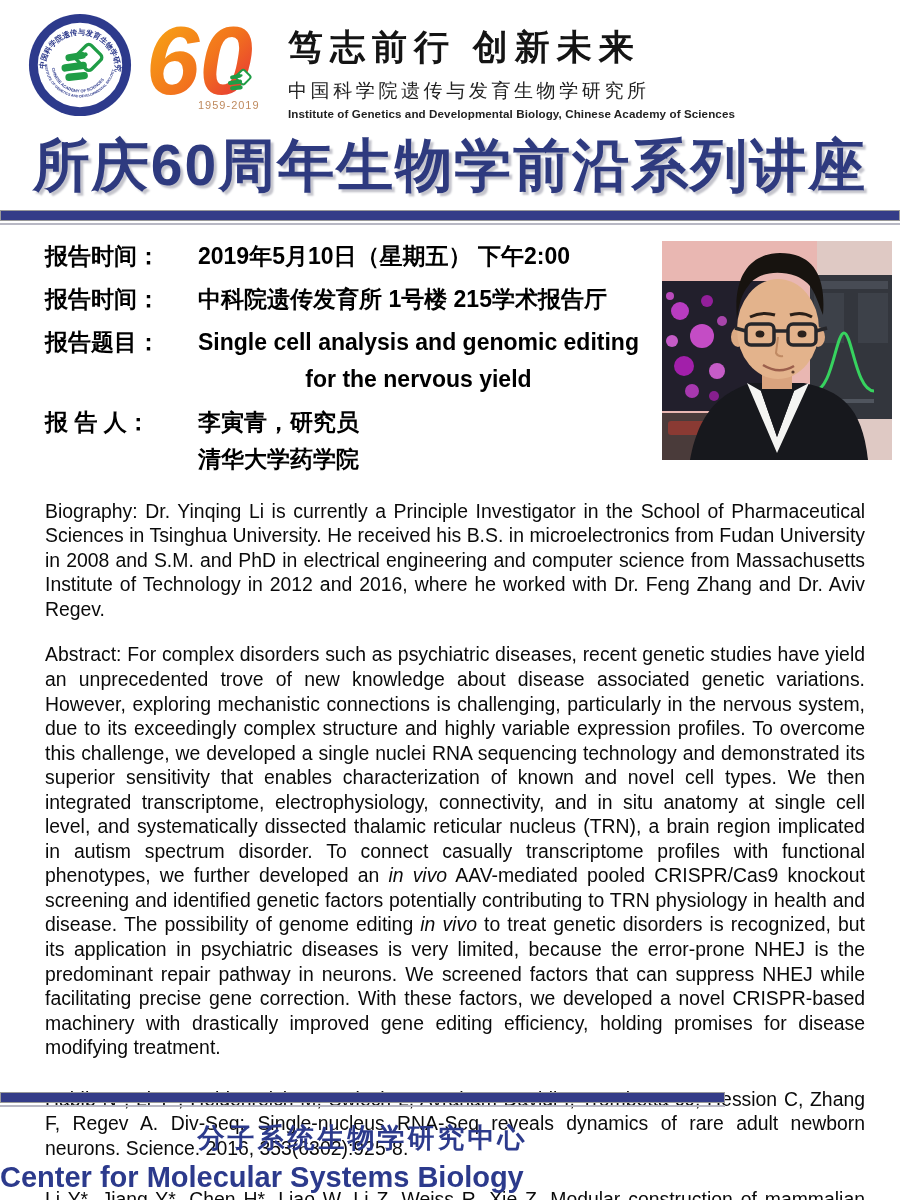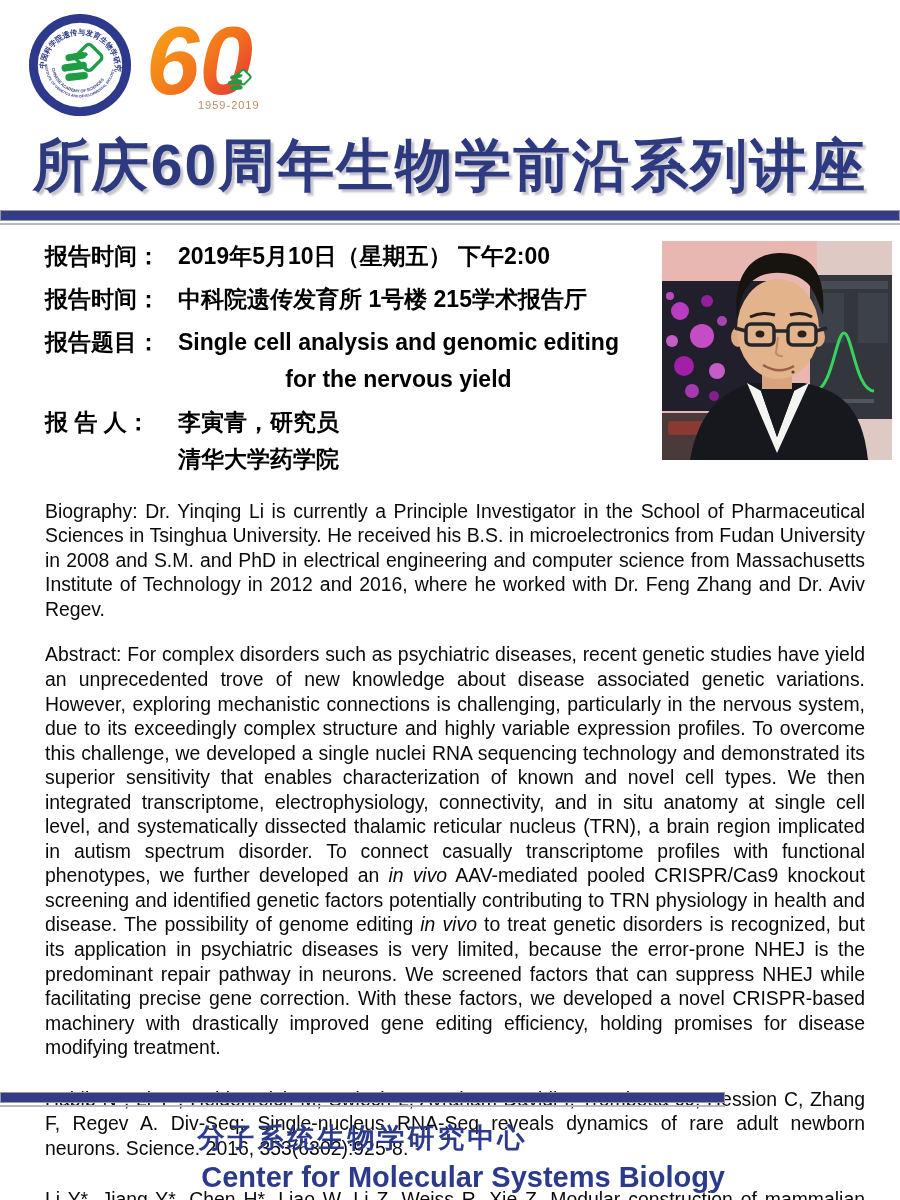--- a/index.html
+++ b/index.html
@@ -21,37 +21,37 @@
 
   
   .rule{margin-top:13px;}
   .rule .rule-main{height:9px;background:#343c88;border:1px solid #9a9a9a;}
   .rule .rule-sub{height:2px;background:#b8b8c4;margin-top:2px;}
 
   
   .main{position:relative;padding:16px 35px 0 45px;}
 
   .info{width:600px;}
-  .info-row{display:flex;margin-bottom:6px;}
+  .info-row{display:flex;margin-bottom:6px;gap:20px;}
   .info-label{flex:0 0 133px;font-size:23px;font-weight:700;line-height:31px;white-space:nowrap;}
   .info-lines{font-size:23px;font-weight:700;line-height:31px;}
   .info-lines div{margin-bottom:6px;text-align:center;}
 
   .photo{position:absolute;top:16px;right:8px;width:230px;height:219px;display:block;}
 
   .para{font-size:19.4px;line-height:1.265;text-align:justify;margin:0;color:#0a0a0a;}
   .bio{margin-top:18px;}
   .abstract{margin-top:21px;}
   .ref{margin-top:27px;}
   .para b{font-weight:400;}
 
   
   .footer{position:absolute;left:0;top:1092px;width:725px;}
   .footer-cn{text-align:center;color:#2c3a8c;font-size:27px;font-weight:700;letter-spacing:3px;margin-top:13px;}
-  .footer-en{text-align:right;color:#2c3a8c;font-size:29px;font-weight:700;margin-top:5px;}
+  .footer-en{text-align:left;color:#2c3a8c;font-size:29px;font-weight:700;margin-top:5px;}
 </style>
 </head>
 <body>
 
 <div class="page">
 
   <header class="header">
 
     <svg class="logo-round" viewBox="0 0 110 112">
       <circle cx="55" cy="57" r="52" fill="#2d3a8c"></circle>
@@ -95,20 +95,25 @@
           <rect x="54" y="39" width="21" height="21" rx="4" fill="#ffffff" stroke="#1f9d46" stroke-width="3.6"></rect>
           <circle cx="64.5" cy="45" r="2" fill="#1f9d46"></circle>
         </g>
         <rect x="40" y="45" width="21" height="7" rx="3.5" fill="#1f9d46" transform="rotate(-10 50 48)"></rect>
         <rect x="36" y="55" width="26" height="7.5" rx="3.7" fill="#1f9d46" transform="rotate(-8 49 58)"></rect>
         <rect x="40" y="65" width="23" height="7.5" rx="3.7" fill="#1f9d46" transform="rotate(-6 51 68)"></rect>
       </g>
       <text x="52" y="101" font-size="11" fill="#bf8a5e" letter-spacing="1">1959-2019</text>
     </svg>
 
+    <div class="header-text">
+      <div class="slogan">笃志前行 创新未来</div>
+      <div class="inst-cn">中国科学院遗传与发育生物学研究所</div>
+      <div class="inst-en">Institute of Genetics and Developmental Biology, Chinese Academy of Sciences</div>
+    </div>
   </header>
 
   <h1 class="title">所庆60周年生物学前沿系列讲座</h1>
 
   <div class="rule">
     <div class="rule-main"></div>
     <div class="rule-sub"></div>
   </div>
 
   <section class="main">

